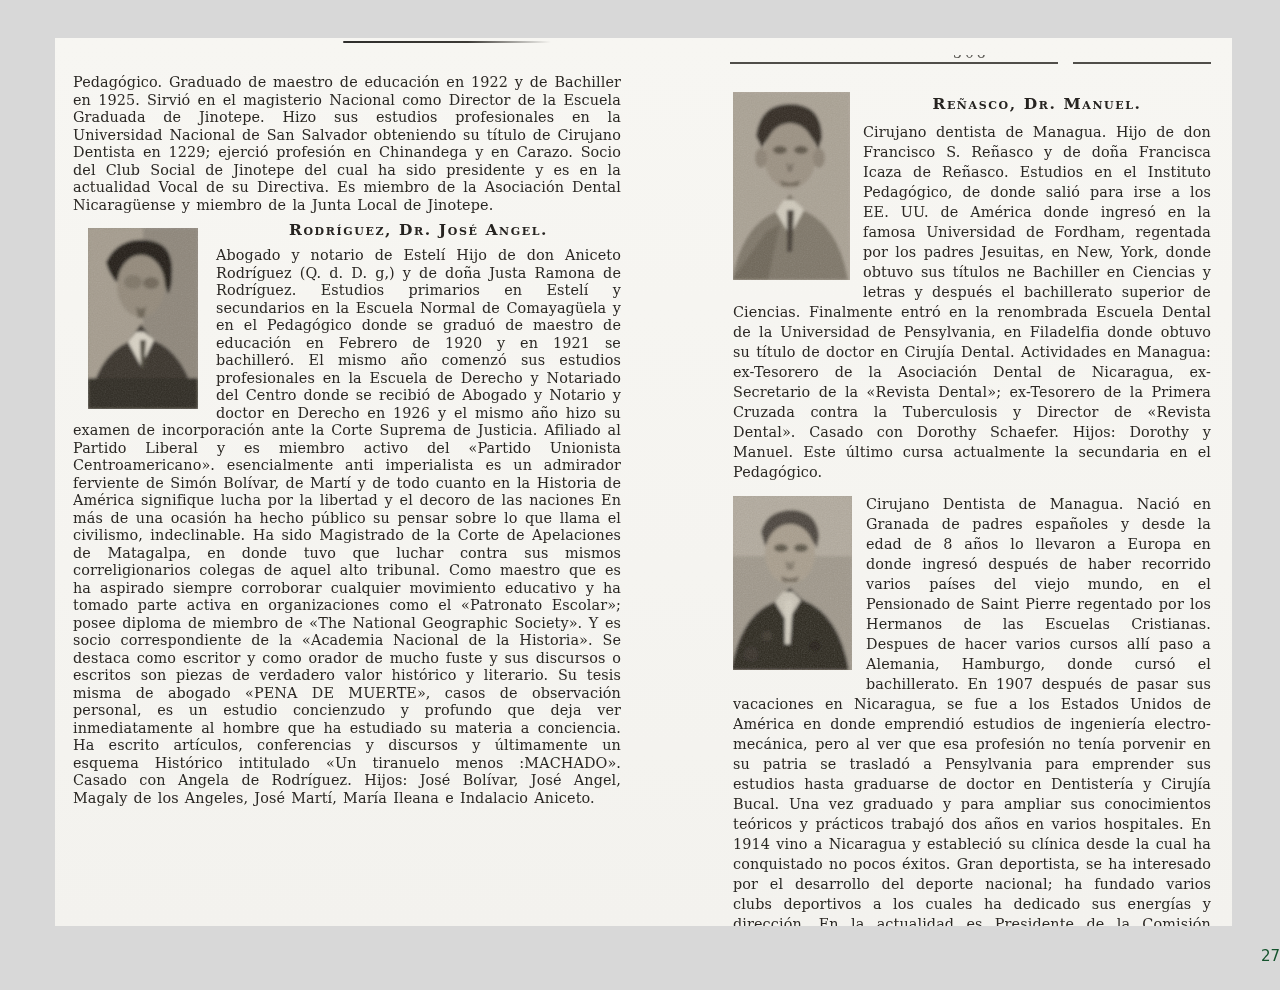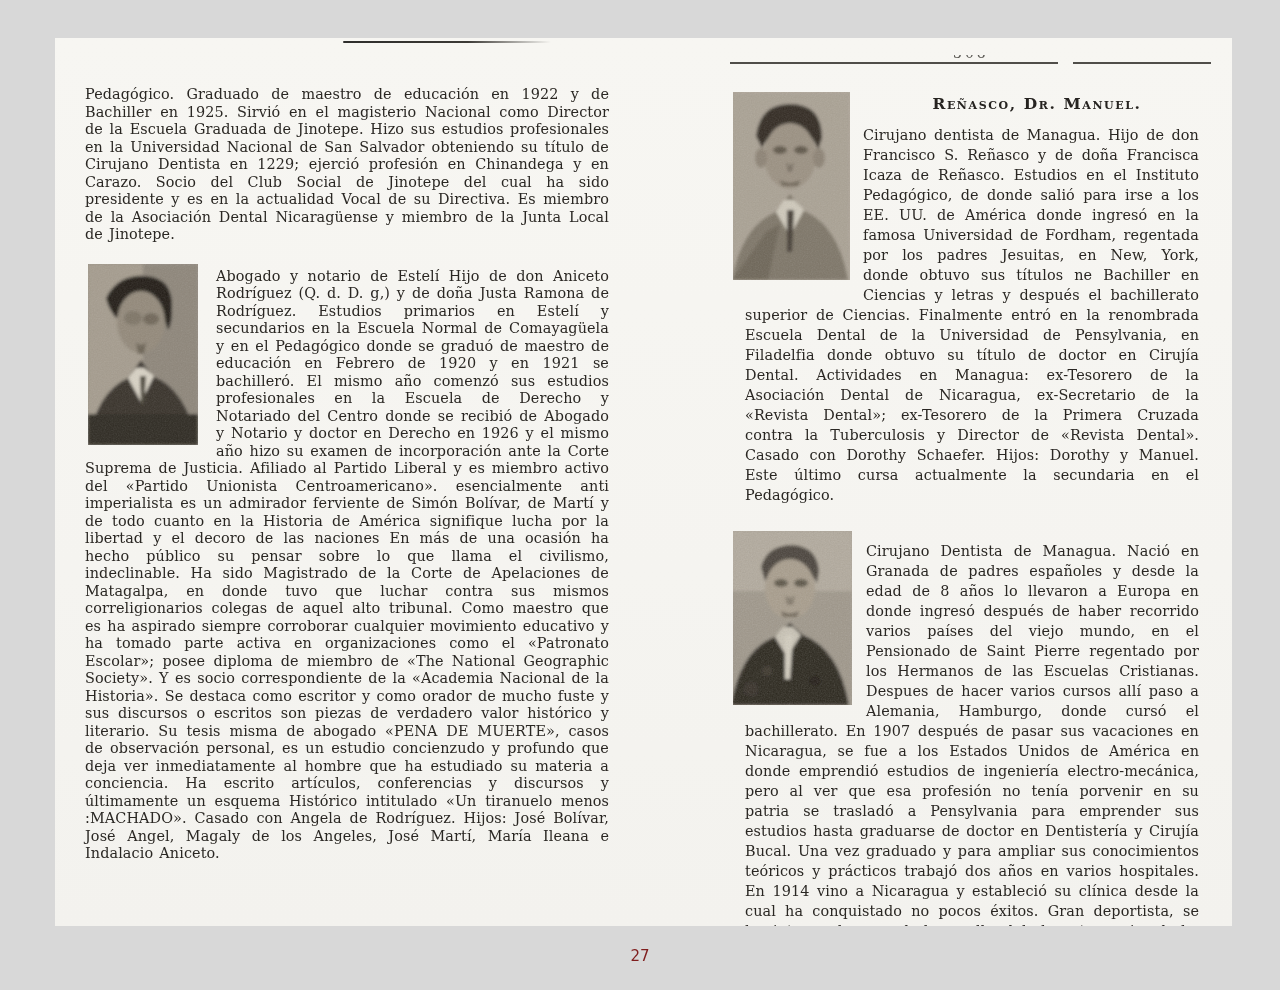--- a/index.html
+++ b/index.html
@@ -25,21 +25,21 @@
   }
 
   .left-col{
     position:absolute;left:18px;top:36px;width:548px;color:#2a2723;
   }
   .right-col{
     position:absolute;left:678px;top:14px;width:478px;color:#2a2723;
   }
 
   p.body{
-    margin:12px;
+    margin:0;
     font-size:14.4px;line-height:17.5px;
     text-align:justify;
     letter-spacing:.1px;
     word-spacing:1.5px;
   }
   .right-col p.body{line-height:20px;}
 
   h3.heading{
     margin:0;
     font-variant:small-caps;
@@ -70,23 +70,23 @@
   .photo1{width:110px;height:181px;margin:8px 18px 6px 15px;}
   .photo2{width:120px;height:188px;margin:18px 13px 8px -3px;}
   .photo3{width:125px;height:174px;margin:2px 14px 8px -6px;}
 
   .right-col .entry-1 h3.heading{margin-top:20px;margin-bottom:9px;}
   .right-col .entry-2{margin-top:12px;}
   .right-col .entry-2 h3.heading{margin-top:4px;margin-bottom:9px;}
 
   .pdf-page-number{
     position:absolute;left:0;right:0;top:947px;
-    text-align:center;
+    text-align:right;
     font-family:"DejaVu Sans","Liberation Sans",sans-serif;
-    font-size:15px;color:#7f1d1d;
+    font-size:15px;color:#14532d;
   }
 </style>
 </head>
 <body>
 
 <div class="canvas">
 
   <div class="spread">
 
     <div class="scan-line-left"></div>
@@ -116,20 +116,21 @@
               <ellipse cx="63" cy="55" rx="8" ry="6" fill="#6f6658"></ellipse>
               <path d="M48 78 Q53 84 58 78 L56 90 L50 90 Z" fill="#6c6355"></path>
               <path d="M0 181 Q8 128 40 114 L53 96 L64 112 Q98 124 110 181 Z" fill="#38332b"></path>
               <path d="M40 114 L53 138 L66 112 L56 104 L48 104 Z" fill="#d8d2c4"></path>
               <path d="M52 112 L58 112 L56 140 L53 140 Z" fill="#4a4439"></path>
               <rect x="0" y="150" width="110" height="31" fill="#2e2a23"></rect>
             </g>
             <rect width="110" height="181" filter="url(#grain)" opacity="0.16"></rect>
           </svg>
         </span>
+        <h3 class="heading">Rodríguez, Dr. José Angel.</h3>
         <p class="body">Abogado y notario de Estelí Hijo de don Aniceto Rodríguez (Q. d. D. g,) y de doña Justa Ramona de Rodríguez. Estudios primarios en Estelí y secundarios en la Escuela Normal de Comayagüela y en el Pedagógico donde se graduó de maestro de educación en Febrero de 1920 y en 1921 se bachilleró. El mismo año comenzó sus estudios profesionales en la Escuela de Derecho y Notariado del Centro donde se recibió de Abogado y Notario y doctor en Derecho en 1926 y el mismo año hizo su examen de incorporación ante la Corte Suprema de Justicia. Afiliado al Partido Liberal y es miembro activo del «Partido Unionista Centroamericano». esencialmente anti imperialista es un admirador ferviente de Simón Bolívar, de Martí y de todo cuanto en la Historia de América signifique lucha por la libertad y el decoro de las naciones En más de una ocasión ha hecho público su pensar sobre lo que llama el civilismo, indeclinable. Ha sido Magistrado de la Corte de Apelaciones de Matagalpa, en donde tuvo que luchar contra sus mismos correligionarios colegas de aquel alto tribunal. Como maestro que es ha aspirado siempre corroborar cualquier movimiento educativo y ha tomado parte activa en organizaciones como el «Patronato Escolar»; posee diploma de miembro de «The National Geographic Society». Y es socio correspondiente de la «Academia Nacional de la Historia». Se destaca como escritor y como orador de mucho fuste y sus discursos o escritos son piezas de verdadero valor histórico y literario. Su tesis misma de abogado «PENA DE MUERTE», casos de observación personal, es un estudio concienzudo y profundo que deja ver inmediatamente al hombre que ha estudiado su materia a conciencia. Ha escrito artículos, conferencias y discursos y últimamente un esquema Histórico intitulado «Un tiranuelo menos :MACHADO». Casado con Angela de Rodríguez. Hijos: José Bolívar, José Angel, Magaly de los Angeles, José Martí, María Ileana e Indalacio Aniceto.</p>
       </div>
     </div>
 
     <div class="right-col">
 
       <div class="header-rule">
         <span class="rule-seg seg1"></span>
         <span class="rule-seg seg2"></span>
         <span class="partial-num">308</span>

